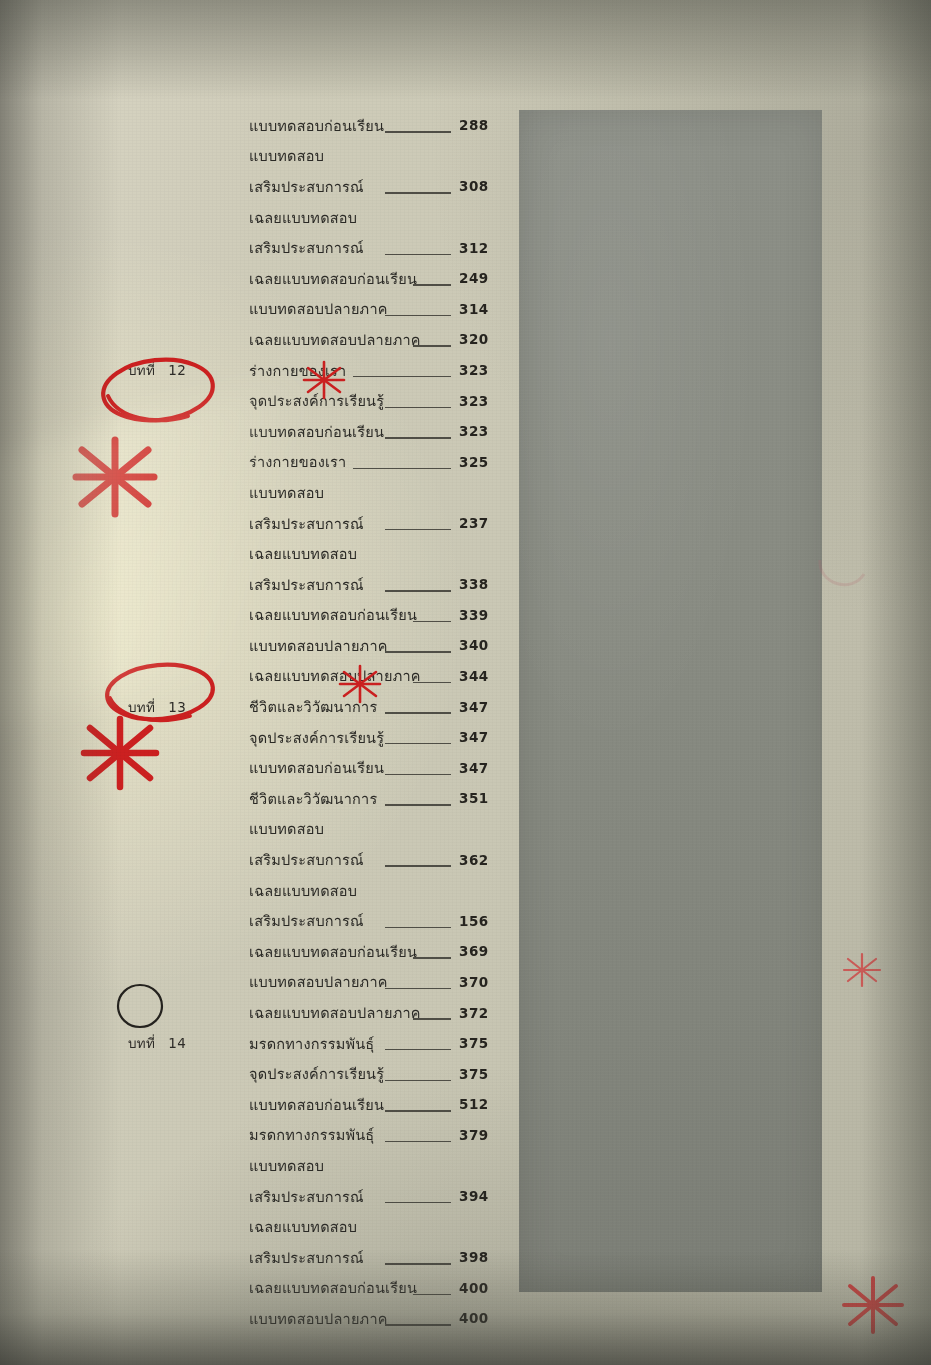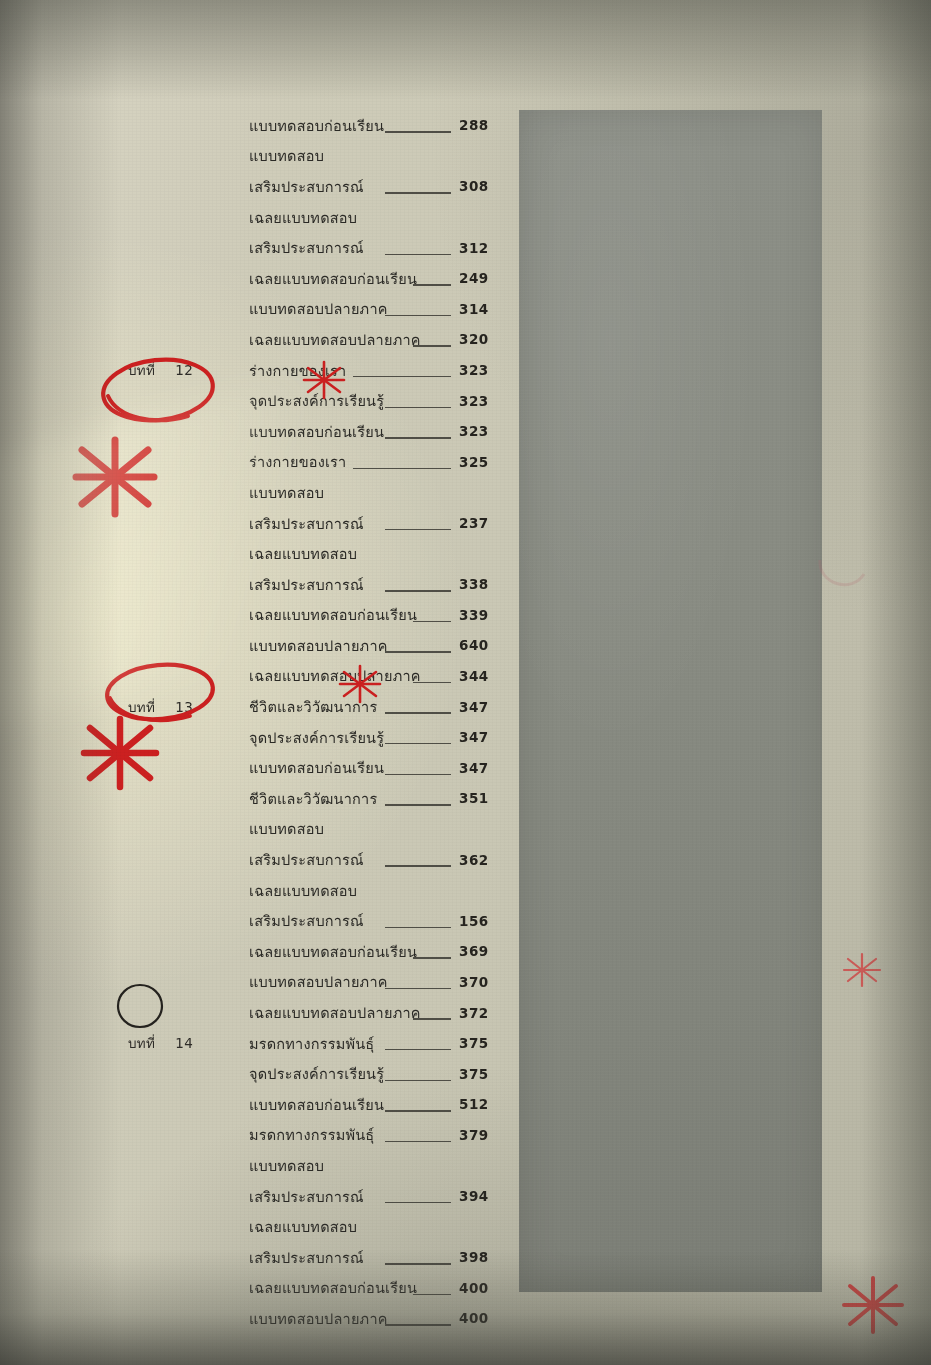--- a/index.html
+++ b/index.html
@@ -115,21 +115,21 @@
   }
   .chap {
     position: absolute;
     left: 8px;
     width: 78px;
     text-align: left;
     font-size: 13.5px;
     color: #2e2c28;
     letter-spacing: .3px;
   }
-  .chap .num { margin-left: 20px; }
+  .chap .num { margin-left: 13px; }
   .title {
     position: absolute;
     left: 81px;
     font-size: 14.5px;
     color: #2b2a26;
     letter-spacing: .2px;
     margin-left: 48px;
   }
   .leader {
     position: absolute;
@@ -244,21 +244,21 @@
         <div class="pageno">338</div>
       </div>
       <div class="row">
         <div class="title">เฉลยแบบทดสอบก่อนเรียน</div>
         <div class="leader" style="width: 38px; left: 293px;"></div>
         <div class="pageno">339</div>
       </div>
       <div class="row">
         <div class="title">แบบทดสอบปลายภาค</div>
         <div class="leader" style="width: 66px; left: 265px;"></div>
-        <div class="pageno">640</div>
+        <div class="pageno">340</div>
       </div>
       <div class="row">
         <div class="title">เฉลยแบบทดสอบปลายภาค</div>
         <div class="leader" style="width: 38px; left: 293px;"></div>
         <div class="pageno">344</div>
       </div>
       <div class="row">
         <div class="chap"><span>บทที่</span><span class="num">13</span></div>
         <div class="title">ชีวิตและวิวัฒนาการ</div>
         <div class="leader" style="width: 66px; left: 265px;"></div>

